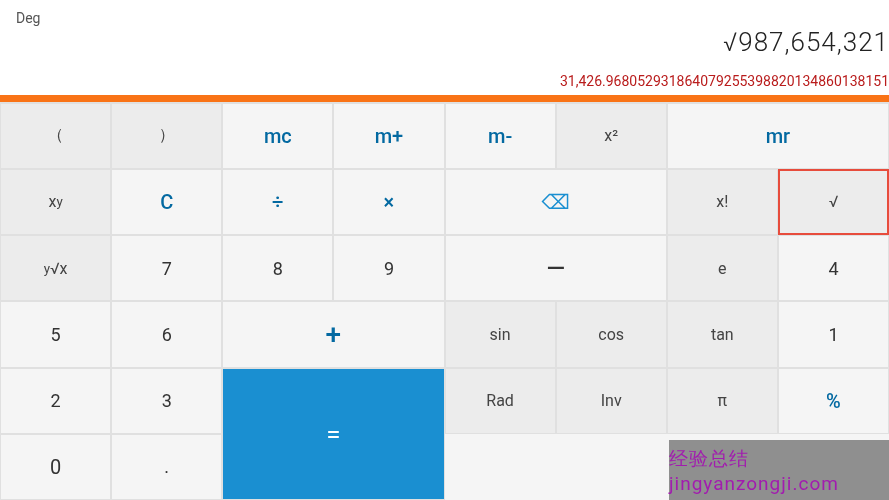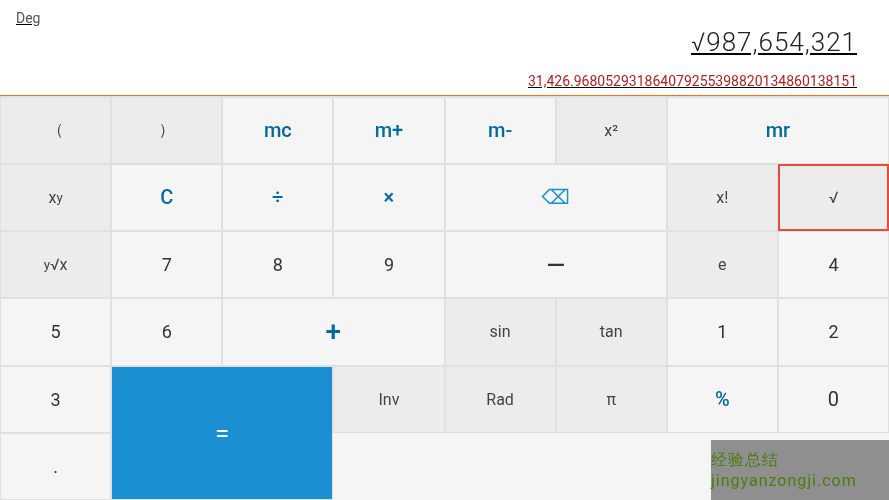--- a/index.html
+++ b/index.html
@@ -9,24 +9,23 @@
       background: #f5f5f5;
       font-family: 'Roboto', Arial, sans-serif;
       overflow: hidden;
       display: flex;
       flex-direction: column;
     }
 
     
     #display-area {
       background: #fff;
-      padding: 10px 32px 6px 16px;
+      padding: 10px 0 6px 16px;
       text-align: right;
-      border-bottom: 1px solid #f97316;
-      text-decoration: underline;
+      border-bottom: 7px solid #f97316;
     }
 
     #mode-label {
       text-align: left;
       font-size: 14px;
       color: #555;
       margin-bottom: 2px;
     }
 
     #main-expression {
@@ -94,28 +93,28 @@
       background: #1a8fd1;
       color: #fff;
       font-size: 26px;
     }
 
     
     #watermark {
       position: absolute;
       bottom: 0;
       right: 0;
-      width: 178px;
+      width: 220px;
       height: 60px;
       background: rgba(100,100,100,0.7);
       display: flex;
       align-items: center;
       justify-content: center;
-      color: #4d7c0f;
-      font-size: 16px;
+      color: #a21caf;
+      font-size: 19px;
       letter-spacing: 1px;
     }
   </style>
 </head>
 <body>
 
 <div id="display-area">
   <div id="mode-label">Deg</div>
   <div id="main-expression">√987,654,321</div>
   <div id="result-display">31,426.96805293186407925539882013486013815​1</div>
@@ -145,28 +144,29 @@
   <div class="btn">9</div>
   <div class="btn btn-action" style="grid-column: span 2; color:#333; font-size:24px;">—</div>
 
   <div class="btn btn-scientific">e</div>
   <div class="btn">4</div>
   <div class="btn">5</div>
   <div class="btn">6</div>
   <div class="btn btn-action" style="grid-column: span 2; font-size:28px;">+</div>
 
   <div class="btn btn-scientific">sin</div>
+  <div class="btn btn-scientific">cos</div>
   <div class="btn btn-scientific">tan</div>
   <div class="btn">1</div>
   <div class="btn">2</div>
   <div class="btn">3</div>
   <div class="btn btn-equals" style="grid-column: span 2; grid-row: span 2;">=</div>
 
+  <div class="btn btn-scientific">Rad</div>
   <div class="btn btn-scientific">Inv</div>
-  <div class="btn btn-scientific">Rad</div>
   <div class="btn btn-scientific">π</div>
   <div class="btn btn-action">%</div>
   <div class="btn" style="font-size:20px;">0</div>
   <div class="btn">.</div>
 
 </div>
 
 <div id="watermark">
   <span>经验总结 jingyanzongji.com</span>
 </div>

